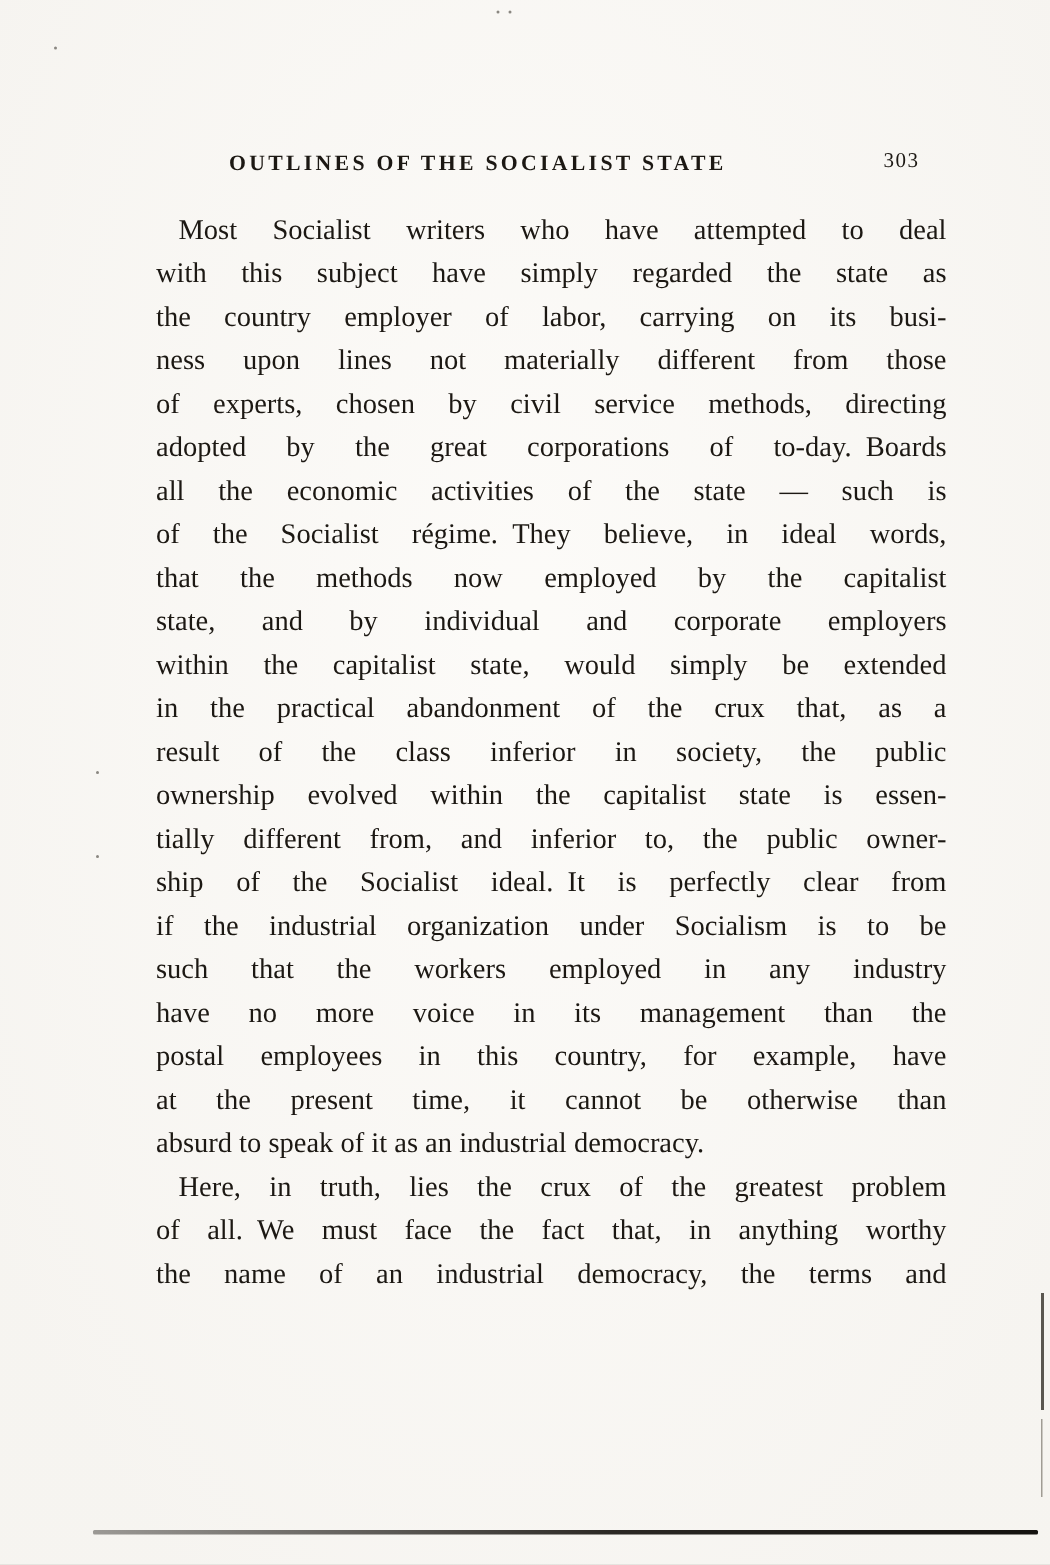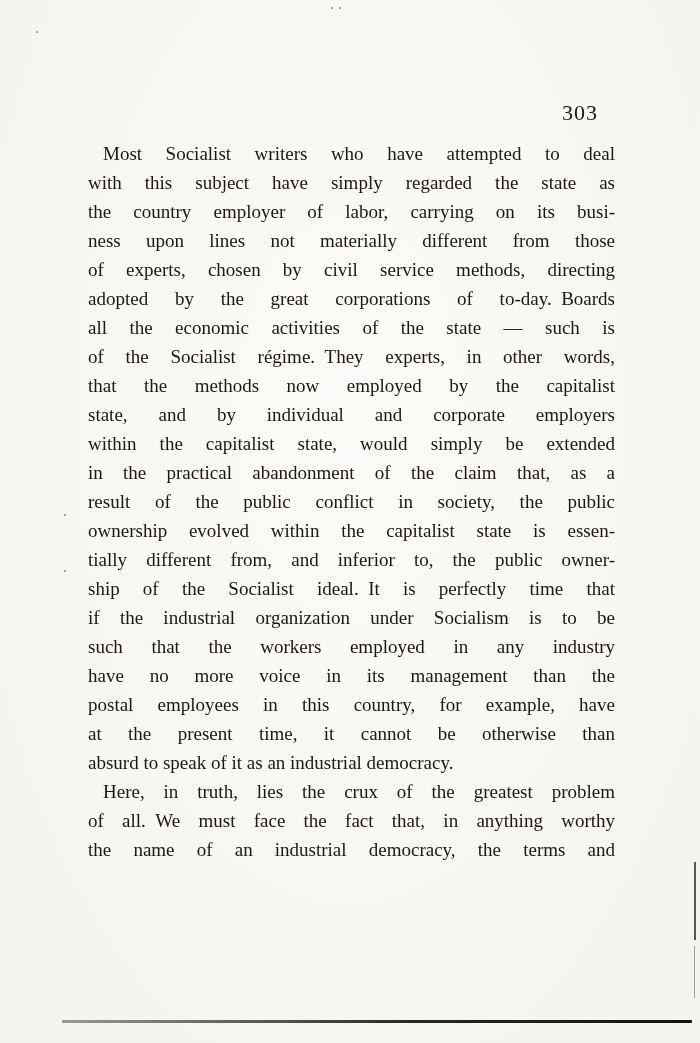--- a/index.html
+++ b/index.html
@@ -31,29 +31,29 @@
     left: 0;
     right: 62px;
     text-align: center;
     font-size: 14.5px;
     letter-spacing: 2.2px;
     font-weight: 600;
     white-space: nowrap;
   }
   .running-head .head-page-number {
     position: absolute;
-    right: 15px;
+    right: 0;
     top: -1px;
-    font-size: 22px;
+    font-size: 14px;
     letter-spacing: 1px;
   }
   .page-body {
     position: absolute;
     top: 139px;
-    left: 88px;
+    left: 104px;
     width: 527px;
     font-size: 19px;
     line-height: 29px;
     font-weight: 500;
   }
   .paragraph { margin: 0; }
   .line {
     text-align: justify;
     text-align-last: justify;
     height: 29px;
@@ -92,41 +92,42 @@
     height: 52px;
     background: #a09c94;
   }
 </style>
 </head>
 <body>
 
 <div class="scan-page" style="--paper: #fbf9f5; --ink: #1c1813;">
 
   <div class="running-head">
+    <div class="head-title">OUTLINES OF THE SOCIALIST STATE</div>
     <div class="head-page-number">303</div>
   </div>
 
   <div class="page-body">
       <div class="paragraph">
         <div class="line indent">Most Socialist writers who have attempted to deal</div>
         <div class="line">with this subject have simply regarded the state as</div>
         <div class="line">the country employer of labor, carrying on its busi-</div>
         <div class="line">ness upon lines not materially different from those</div>
         <div class="line">of experts, chosen by civil service methods, directing</div>
         <div class="line">adopted by the great corporations of to-day. Boards</div>
         <div class="line">all the economic activities of the state — such is</div>
-        <div class="line">of the Socialist régime. They experts, in other words,</div>
+        <div class="line">of the Socialist régime. They believe, in ideal words,</div>
         <div class="line">that the methods now employed by the capitalist</div>
         <div class="line">state, and by individual and corporate employers</div>
         <div class="line">within the capitalist state, would simply be extended</div>
-        <div class="line">in the practical abandonment of the claim that, as a</div>
-        <div class="line">result of the public conflict in society, the public</div>
+        <div class="line">in the practical abandonment of the crux that, as a</div>
+        <div class="line">result of the class inferior in society, the public</div>
         <div class="line">ownership evolved within the capitalist state is essen-</div>
         <div class="line">tially different from, and inferior to, the public owner-</div>
-        <div class="line">ship of the Socialist ideal. It is perfectly time that</div>
+        <div class="line">ship of the Socialist ideal. It is perfectly clear from</div>
         <div class="line">if the industrial organization under Socialism is to be</div>
         <div class="line">such that the workers employed in any industry</div>
         <div class="line">have no more voice in its management than the</div>
         <div class="line">postal employees in this country, for example, have</div>
         <div class="line">at the present time, it cannot be otherwise than</div>
         <div class="line no-justify">absurd to speak of it as an industrial democracy.</div>
       </div>
       <div class="paragraph">
         <div class="line indent">Here, in truth, lies the crux of the greatest problem</div>
         <div class="line">of all. We must face the fact that, in anything worthy</div>

